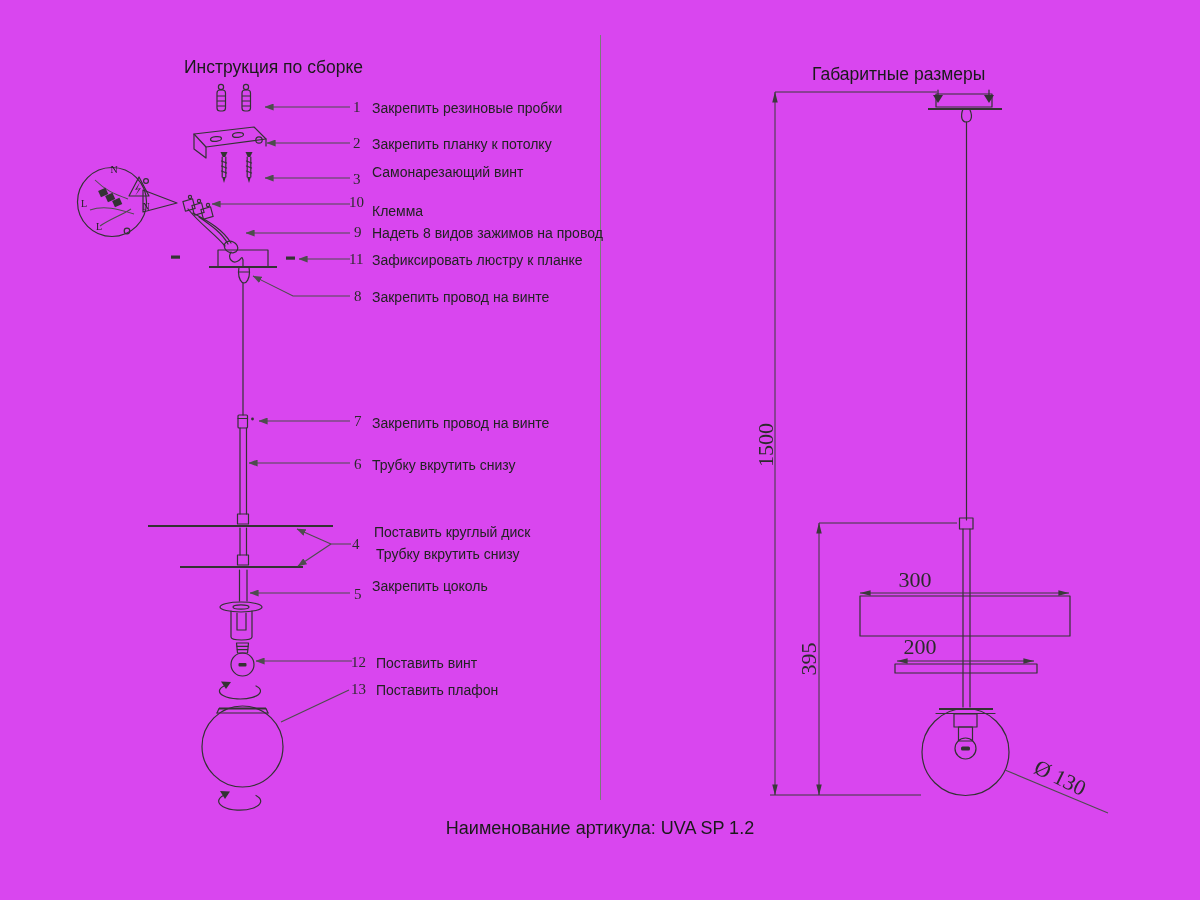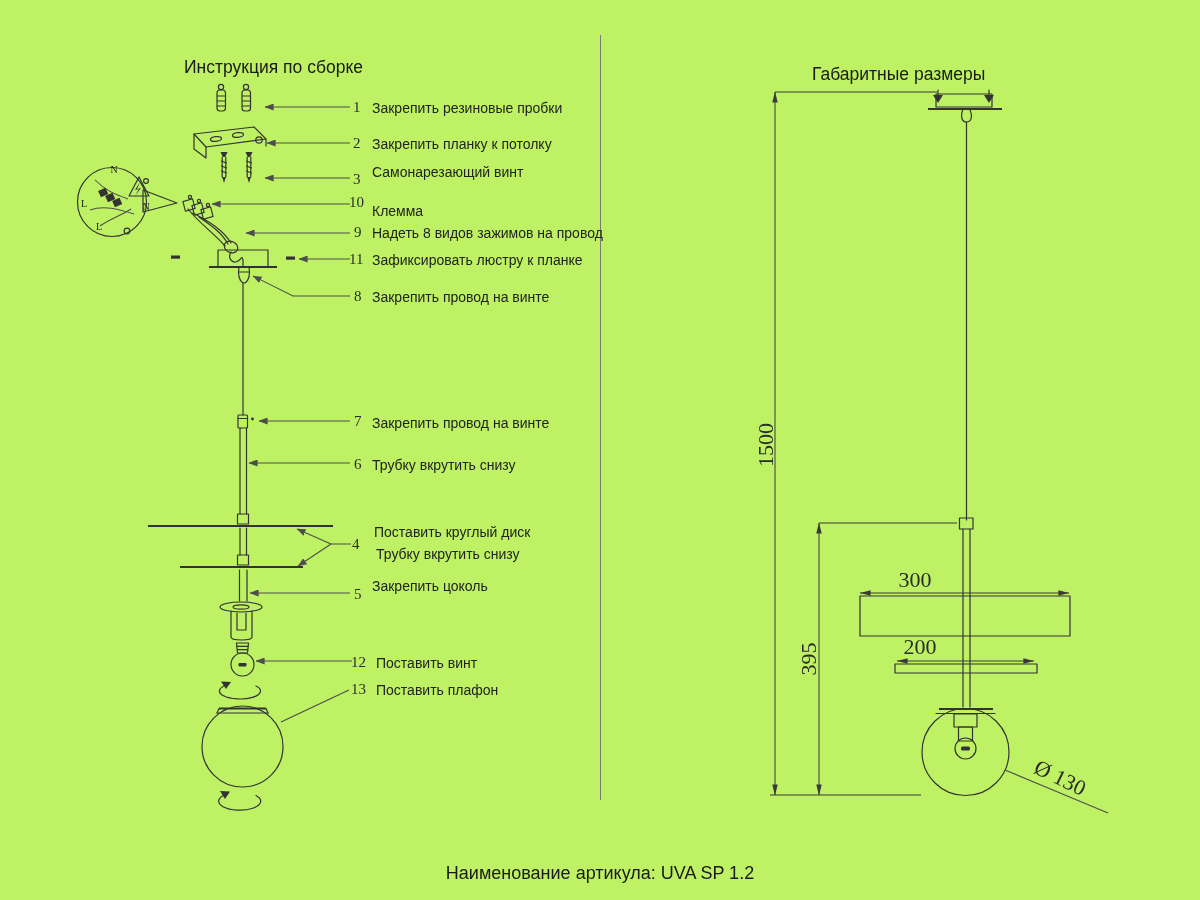--- a/index.html
+++ b/index.html
@@ -1,16 +1,16 @@
 <!DOCTYPE html>
 <html><head>
 <meta charset="utf-8">
 <style>
   html,body{margin:0;padding:0;background:#fff;}
-  #canvas{position:relative;width:1200px;height:900px;background:#bef264;overflow:hidden;
+  #canvas{position:relative;width:1200px;height:900px;background:#d946ef;overflow:hidden;
           font-family:"Liberation Sans",sans-serif;color:#1f1f1f;}
   .abs{position:absolute;}
   .title{font-size:17.5px;color:#1a1a1a;white-space:nowrap;}
   .step-num{position:absolute;font-family:"Liberation Serif",serif;font-size:15px;color:#2b2b2b;white-space:nowrap;}
   .step-lbl{position:absolute;font-size:14px;color:#222;white-space:nowrap;}
   .dimnum{position:absolute;font-family:"Liberation Serif",serif;font-size:22px;color:#2b2b2b;white-space:nowrap;
           transform:translate(-50%,-50%);}
   .detail-letter{position:absolute;font-family:"Liberation Serif",serif;font-size:10px;color:#222;
           transform:translate(-50%,-50%);}
   .divider{position:absolute;width:1px;background:#7a7a7a;}
@@ -274,15 +274,15 @@
   <div class="detail-letter" style="left:84px;top:203px;">L</div>
   <div class="detail-letter" style="left:146px;top:206px;">N</div>
   <div class="detail-letter" style="left:99px;top:226px;">L</div>
 
   <div class="dimnum" style="left:766px;top:445px;transform:translate(-50%,-50%) rotate(-90deg);">1500</div>
   <div class="dimnum" style="left:809px;top:659px;transform:translate(-50%,-50%) rotate(-90deg);">395</div>
   <div class="dimnum" style="left:915px;top:580px;">300</div>
   <div class="dimnum" style="left:920px;top:647px;">200</div>
   <div class="dimnum" style="left:1060px;top:778px;transform:translate(-50%,-50%) rotate(26deg);">Ø 130</div>
 
-  <div class="footer" style="left:600px;top:873px;text-align:center;">Наименование артикула: UVA SP 1.2</div>
+  <div class="footer" style="left:600px;top:828px;text-align:center;">Наименование артикула: UVA SP 1.2</div>
 
 </div>
 
 </body></html>

